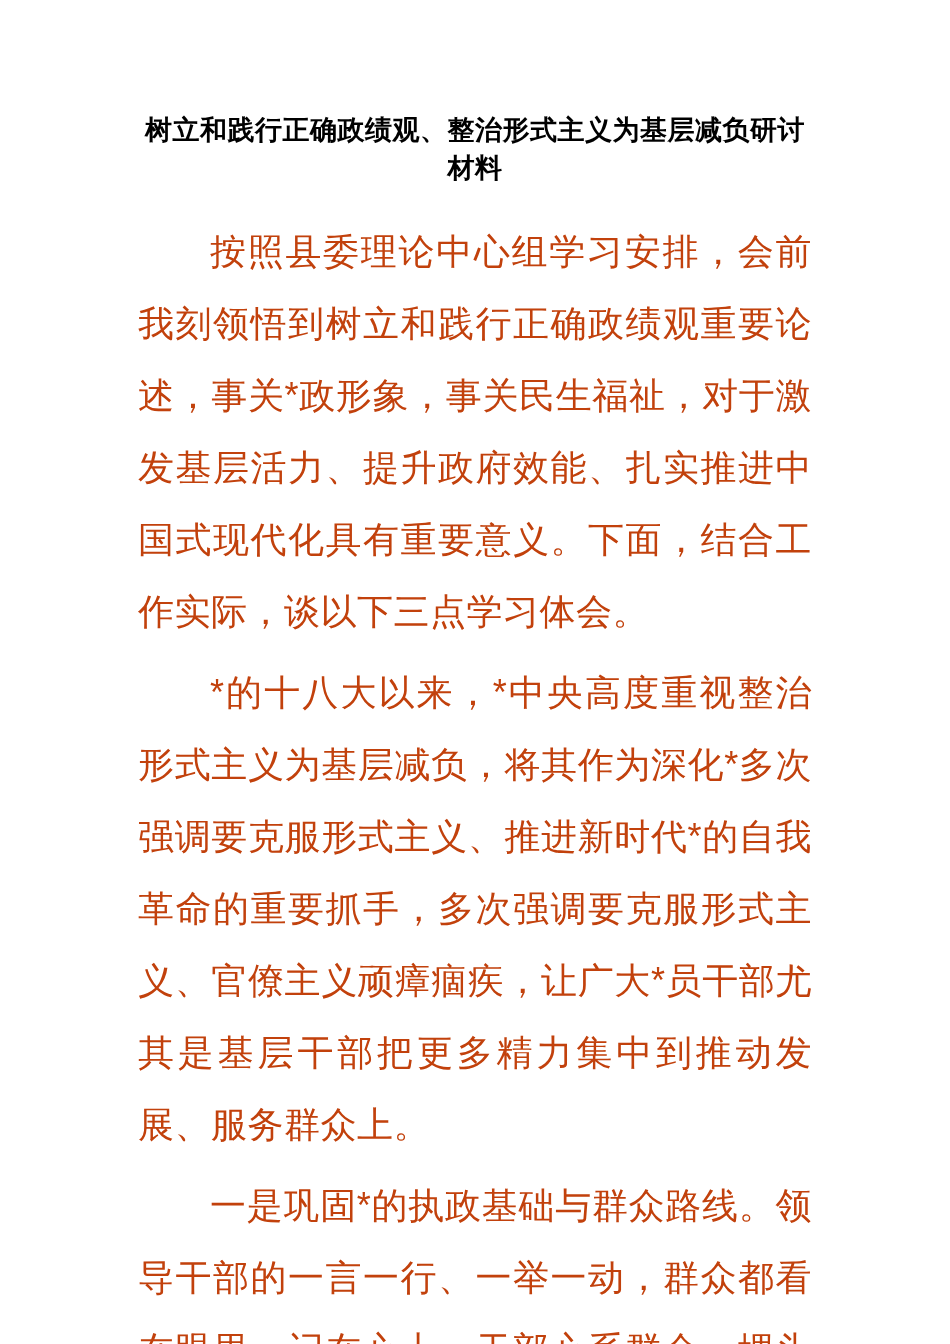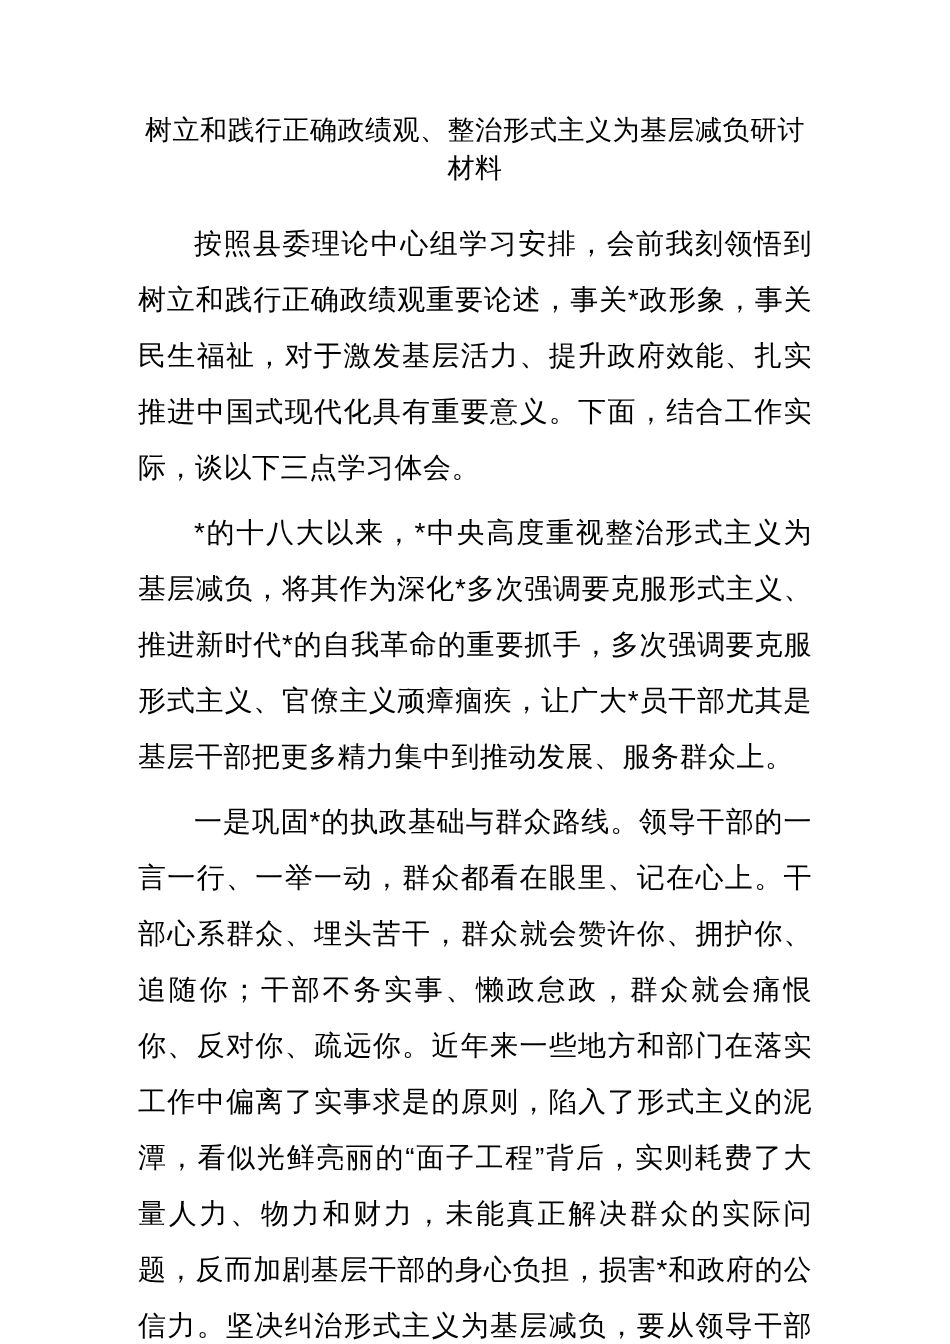--- a/index.html
+++ b/index.html
@@ -11,33 +11,33 @@
     width: 950px;
     height: 1344px;
     margin: 0 auto;
     background: #ffffff;
     color: #1a1a1a;
     padding: 112px 138px 60px 138px;
     overflow: hidden;
   }
   .doc-title {
     font-size: 27px;
-    font-weight: normal;
+    font-weight: bold;
     text-align: center;
     color: #000000;
     line-height: 1.4;
     margin-bottom: 28px;
     letter-spacing: 0.5px;
   }
   .doc-body p {
-    font-size: 28px;
+    font-size: 36px;
     line-height: 2.0;
     text-align: justify;
     text-indent: 2em;
-    color: #000000;
+    color: #c2410c;
     margin: 0 0 9px 0;
     word-break: break-all;
     letter-spacing: 0.5px;
   }
 </style>
 </head>
 <body>
 
 <div class="page">
   <div class="doc-title">树立和践行正确政绩观、整治形式主义为基层减负研讨材料</div>

